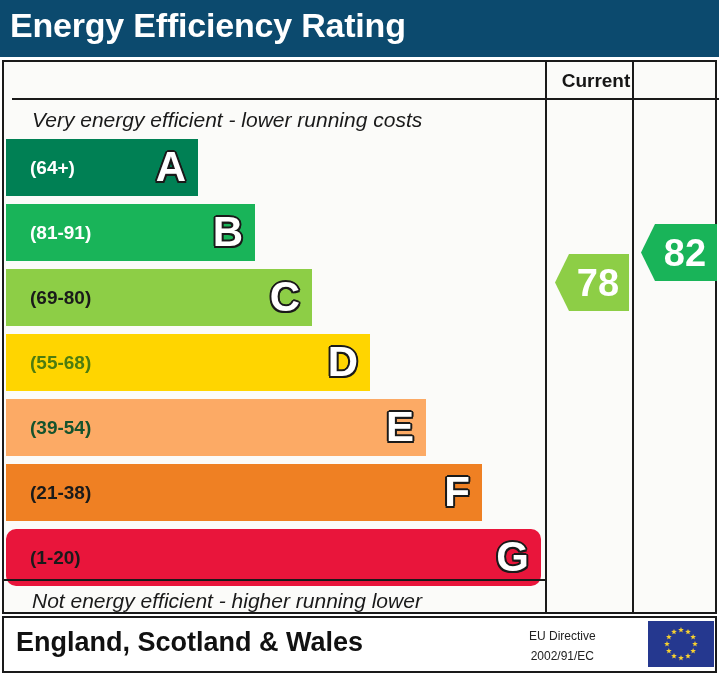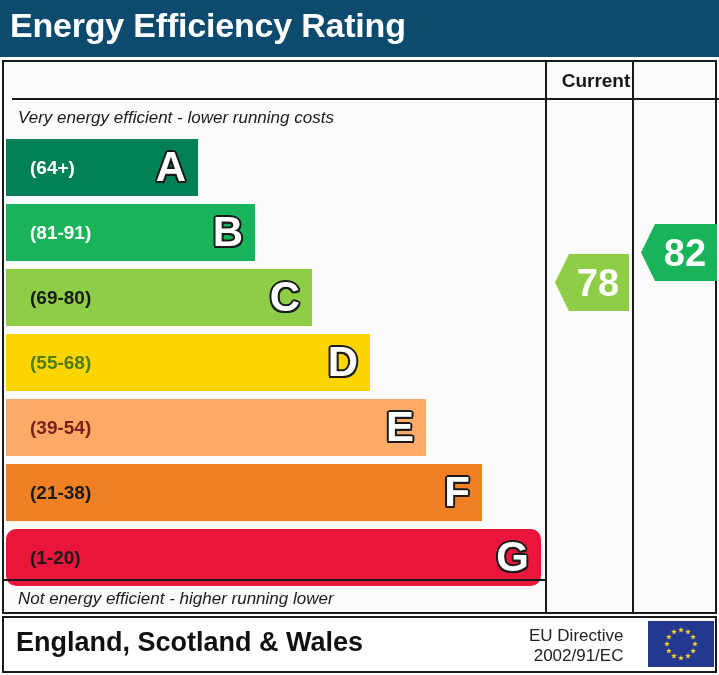--- a/index.html
+++ b/index.html
@@ -84,23 +84,23 @@
     width: 2px;
     height: 550px;
     background: #1a1a1a;
   }
   .vline-1 { left: 541px; }
   .vline-2 { left: 628px; }
 
   
   .caption {
     position: absolute;
-    left: 14px;
+    left: 28px;
     font-style: italic;
-    font-size: 17px;
+    font-size: 21px;
     color: #1a1a1a;
     white-space: nowrap;
   }
   .caption-top    { top: 46px; }
   .caption-bottom { top: 527px; }
 
   .caption-sep {
     position: absolute;
     left: 0;
     top: 517px;
@@ -186,24 +186,24 @@
     top: 9px;
     font-size: 27px;
     font-weight: bold;
     color: #111111;
     white-space: nowrap;
   }
   .footer-directive {
     position: absolute;
     left: 525px;
     top: 8px;
-    font-size: 17px;
+    font-size: 12px;
     color: #222222;
     line-height: 20px;
-    text-align: right;
+    text-align: center;
     white-space: nowrap;
   }
   .eu-flag {
     position: absolute;
     left: 644px;
     top: 3px;
     width: 66px;
     height: 46px;
     background: #25388f;
     box-sizing: border-box;
@@ -240,21 +240,21 @@
         </div>
         <div class="band" style="top: 130px; width: 306px; background: rgb(141, 206, 70);">
           <span class="band-range" style="color: rgb(26, 26, 26);">(69-80)</span>
           <span class="band-letter">C</span>
         </div>
         <div class="band" style="top: 195px; width: 364px; background: rgb(255, 213, 0);">
           <span class="band-range" style="color: #4d7c0f;">(55-68)</span>
           <span class="band-letter">D</span>
         </div>
         <div class="band" style="top: 260px; width: 420px; background: rgb(252, 170, 101);">
-          <span class="band-range" style="color: #7f1d1d;">(39-54)</span>
+          <span class="band-range" style="color: #14532d;">(39-54)</span>
           <span class="band-letter">E</span>
         </div>
         <div class="band" style="top: 325px; width: 476px; background: rgb(239, 128, 35);">
           <span class="band-range" style="color: rgb(26, 26, 26);">(21-38)</span>
           <span class="band-letter">F</span>
         </div>
         <div class="band" style="top: 390px; width: 535px; background: rgb(233, 21, 59); border-radius: 10px;">
           <span class="band-range" style="color: rgb(26, 26, 26);">(1-20)</span>
           <span class="band-letter">G</span>
         </div>

